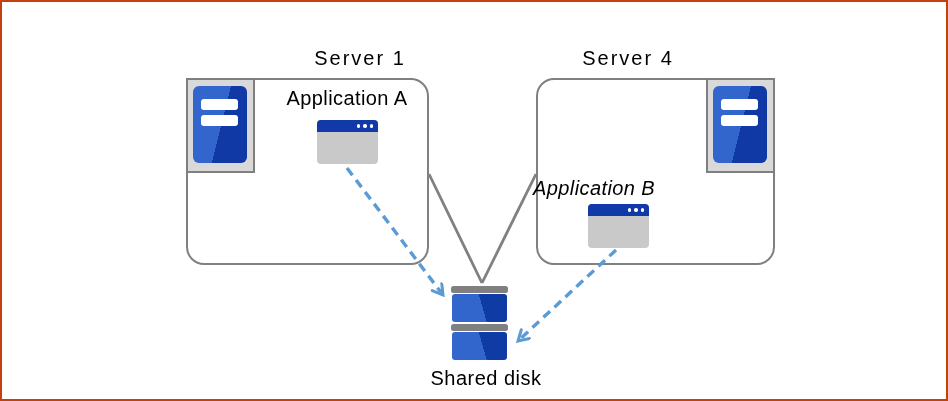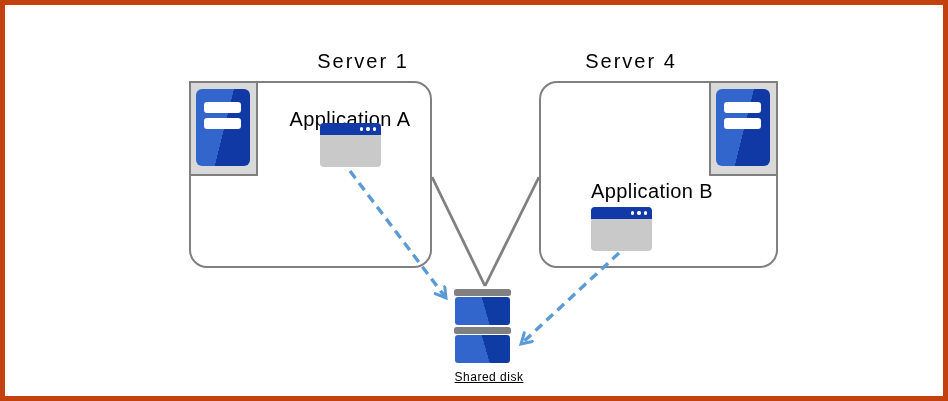--- a/index.html
+++ b/index.html
@@ -1,20 +1,20 @@
 <!DOCTYPE html>
 <html><head>
 <meta charset="utf-8">
 <style>
   html,body{margin:0;padding:0;background:#ffffff;}
   .canvas{
     position:relative;
     width:948px;height:401px;
     background:#ffffff;
-    border:5px solid #c2410c;
+    border:2px solid #c2410c;
     box-sizing:border-box;
     font-family:"Liberation Sans", sans-serif;
     overflow:hidden;
   }
   
   .server-box{
     position:absolute;
     border:2.6px solid #808080;
     border-radius:18px;
     background:#ffffff;
@@ -52,23 +52,23 @@
     position:absolute;
     transform:translateX(-50%);
     color:#000000;
     white-space:nowrap;
     z-index:3;
   }
   .server-lbl{font-size:20px;letter-spacing:2px;}
   .server-lbl.l1{left:358px;top:45px;}
   .server-lbl.l2{left:626px;top:45px;}
   .app-lbl{font-size:20px;letter-spacing:0.4px;}
-  .app-lbl.la{left:345px;top:85px;margin-top:18px;}
-  .app-lbl.lb{left:647px;top:175px;}
-  .disk-lbl{font-size:12px;letter-spacing:0.5px;left:484px;top:365px;text-decoration:underline;}
+  .app-lbl.la{left:345px;top:85px;}
+  .app-lbl.lb{left:592px;top:175px;font-style:italic;}
+  .disk-lbl{font-size:20px;letter-spacing:0.5px;left:484px;top:365px;}
 
   
   .app-icon{
     position:absolute;width:61px;height:44px;
     border-radius:4px;
     background:#c9c9c9;
     overflow:hidden;
     z-index:3;
   }
   .app-icon.a{left:315px;top:118px;}

